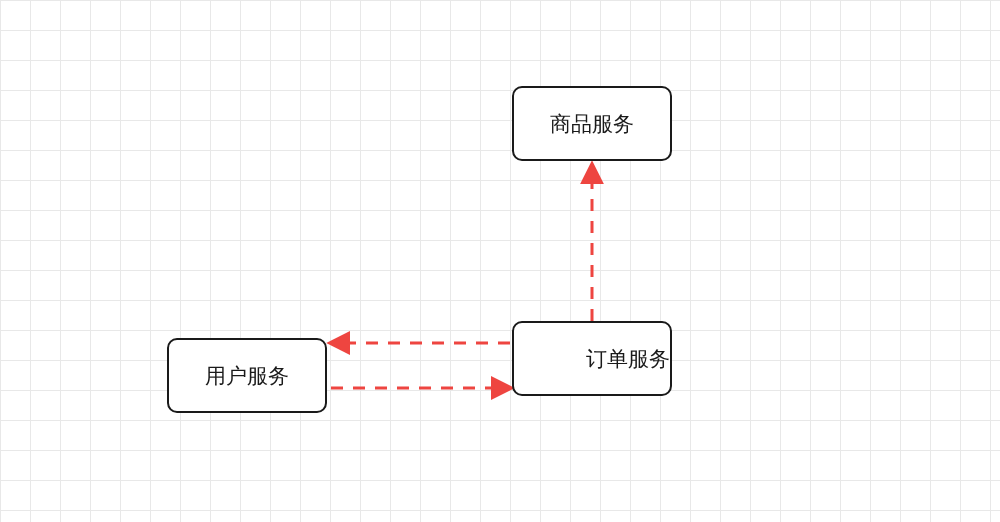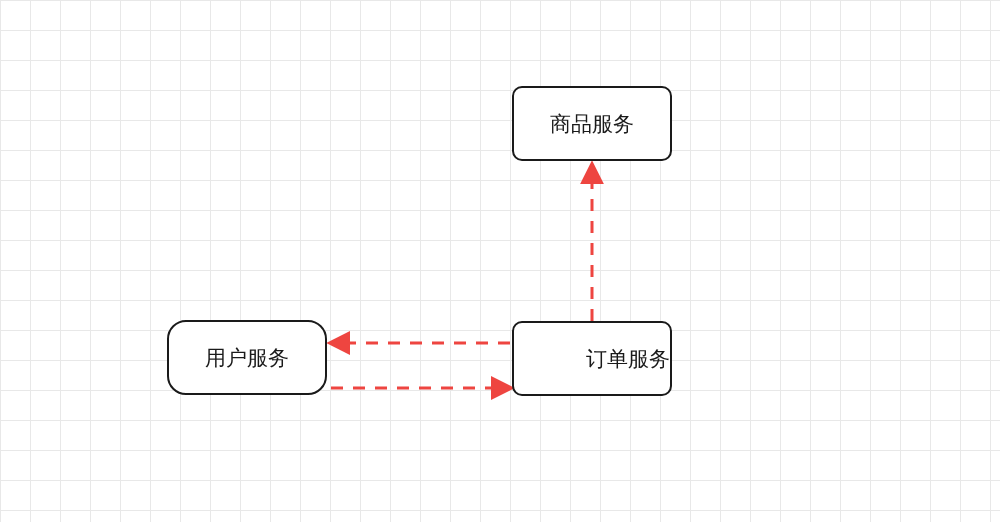--- a/index.html
+++ b/index.html
@@ -52,19 +52,19 @@
 
   <line x1="510" y1="343" x2="331" y2="343" stroke="#ee4540" stroke-width="3" stroke-dasharray="12,10" marker-end="url(#arrow-red)"></line>
 
   <line x1="331" y1="388" x2="510" y2="388" stroke="#ee4540" stroke-width="3" stroke-dasharray="12,10" marker-end="url(#arrow-red)"></line>
 </svg>
 
 <div class="node" style="left:512px; top:86px;">
   <span>商品服务</span>
 </div>
 
-<div class="node" style="left:167px; top:320px;border-radius:19px;">
+<div class="node" style="left:167px; top:338px;">
   <span>用户服务</span>
 </div>
 
 <div class="node" style="left:512px; top:321px;justify-content:flex-end;">
   <span>订单服务</span>
 </div>
 
 </body></html>

